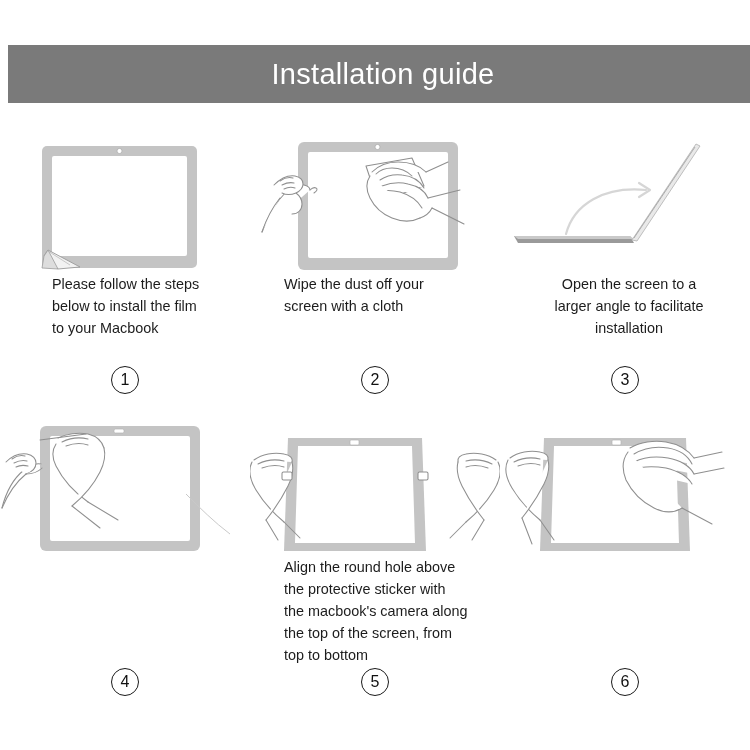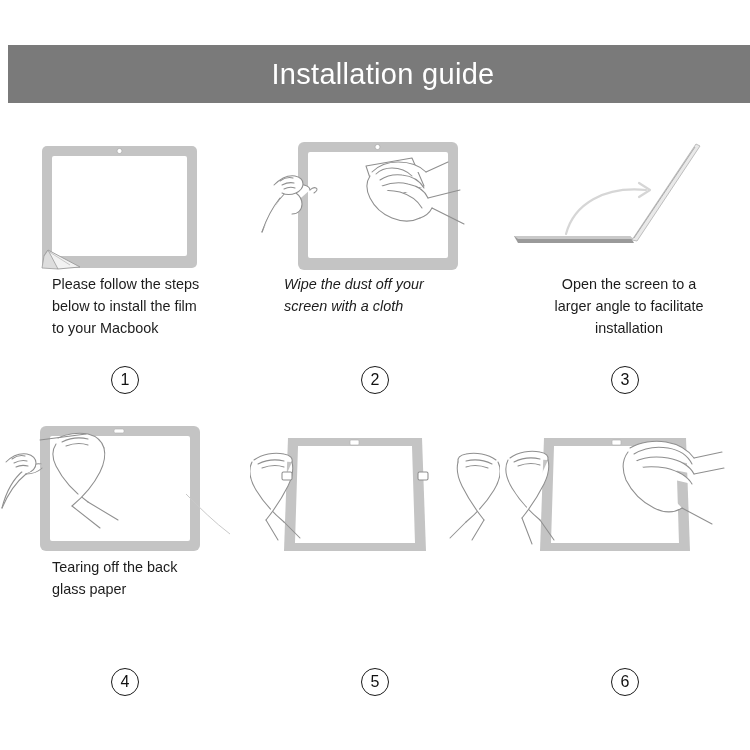--- a/index.html
+++ b/index.html
@@ -61,21 +61,21 @@
   }
   .step-caption {
     font-size: 14.4px;
     line-height: 22px;
     color: #1c1c1c;
     padding-left: 12px;
     padding-right: 6px;
     white-space: pre-line;
   }
   .col-1 .step-caption { padding-left: 52px; }
-  .col-2 .step-caption { padding-left: 34px; font-style: italic; }
+  .col-2 .step-caption { padding-left: 34px; }
   .col-3 .step-caption { padding-left: 14px; text-align: center; }
 
   .step-number-wrap {
     position: absolute;
     left: 0;
     width: 250px;
     display: flex;
     justify-content: center;
   }
   .row-1 .step-number-wrap { top: 238px; }
@@ -214,22 +214,20 @@
             <path d="M66 30 C74 27, 82 27, 88 29"></path>
             <path d="M56 28 C52 34, 52 42, 56 50 C62 62, 74 76, 88 86"></path>
             <path d="M104 32 C106 40, 104 48, 100 56 C94 68, 84 80, 72 90"></path>
             <path d="M88 86 L118 104" fill="none"></path>
             <path d="M72 90 L100 112" fill="none"></path>
             <path d="M40 24 L86 18" fill="none"></path>
           </g>
           <path d="M186 78 C200 92, 214 106, 230 118" stroke="#c9c9c9" stroke-width="1" fill="none"></path>
         </svg>
       </div>
-      <div class="step-caption">Tearing off the back
-glass paper</div>
       <div class="step-number-wrap">
         <div class="step-number">4</div>
       </div>
     </div>
 
     <div class="step-cell row-2 col-2">
       <div class="step-art">
         <svg width="250" height="140" viewBox="0 0 250 140" fill="none" xmlns="http://www.w3.org/2000/svg">
           <path d="M38 22 L172 22 L176 135 L34 135 Z" fill="#c4c4c4"></path>
           <path d="M48 30 L162 30 L165 127 L45 127 Z" fill="#ffffff"></path>
@@ -249,20 +247,25 @@
             <path d="M242 48 C234 44, 224 43, 216 45"></path>
             <path d="M238 52 C230 49, 222 49, 216 51"></path>
             <path d="M248 46 C252 54, 250 64, 244 74 C238 84, 228 96, 216 106"></path>
             <path d="M208 46 C206 54, 208 62, 212 70 C218 82, 226 94, 234 104"></path>
             <path d="M216 106 L200 122" fill="none"></path>
             <path d="M234 104 L222 124" fill="none"></path>
             <rect x="168" y="56" width="10" height="8" rx="1.5"></rect>
           </g>
         </svg>
       </div>
+      <div class="step-caption">Align the round hole above
+the protective sticker with
+the macbook's camera along
+the top of the screen, from
+top to bottom</div>
       <div class="step-number-wrap">
         <div class="step-number">5</div>
       </div>
     </div>
 
     <div class="step-cell row-2 col-3">
       <div class="step-art">
         <svg width="250" height="140" viewBox="0 0 250 140" fill="none" xmlns="http://www.w3.org/2000/svg">
           <path d="M44 22 L186 22 L190 135 L40 135 Z" fill="#c4c4c4"></path>
           <path d="M54 30 L176 30 L179 127 L51 127 Z" fill="#ffffff"></path>

